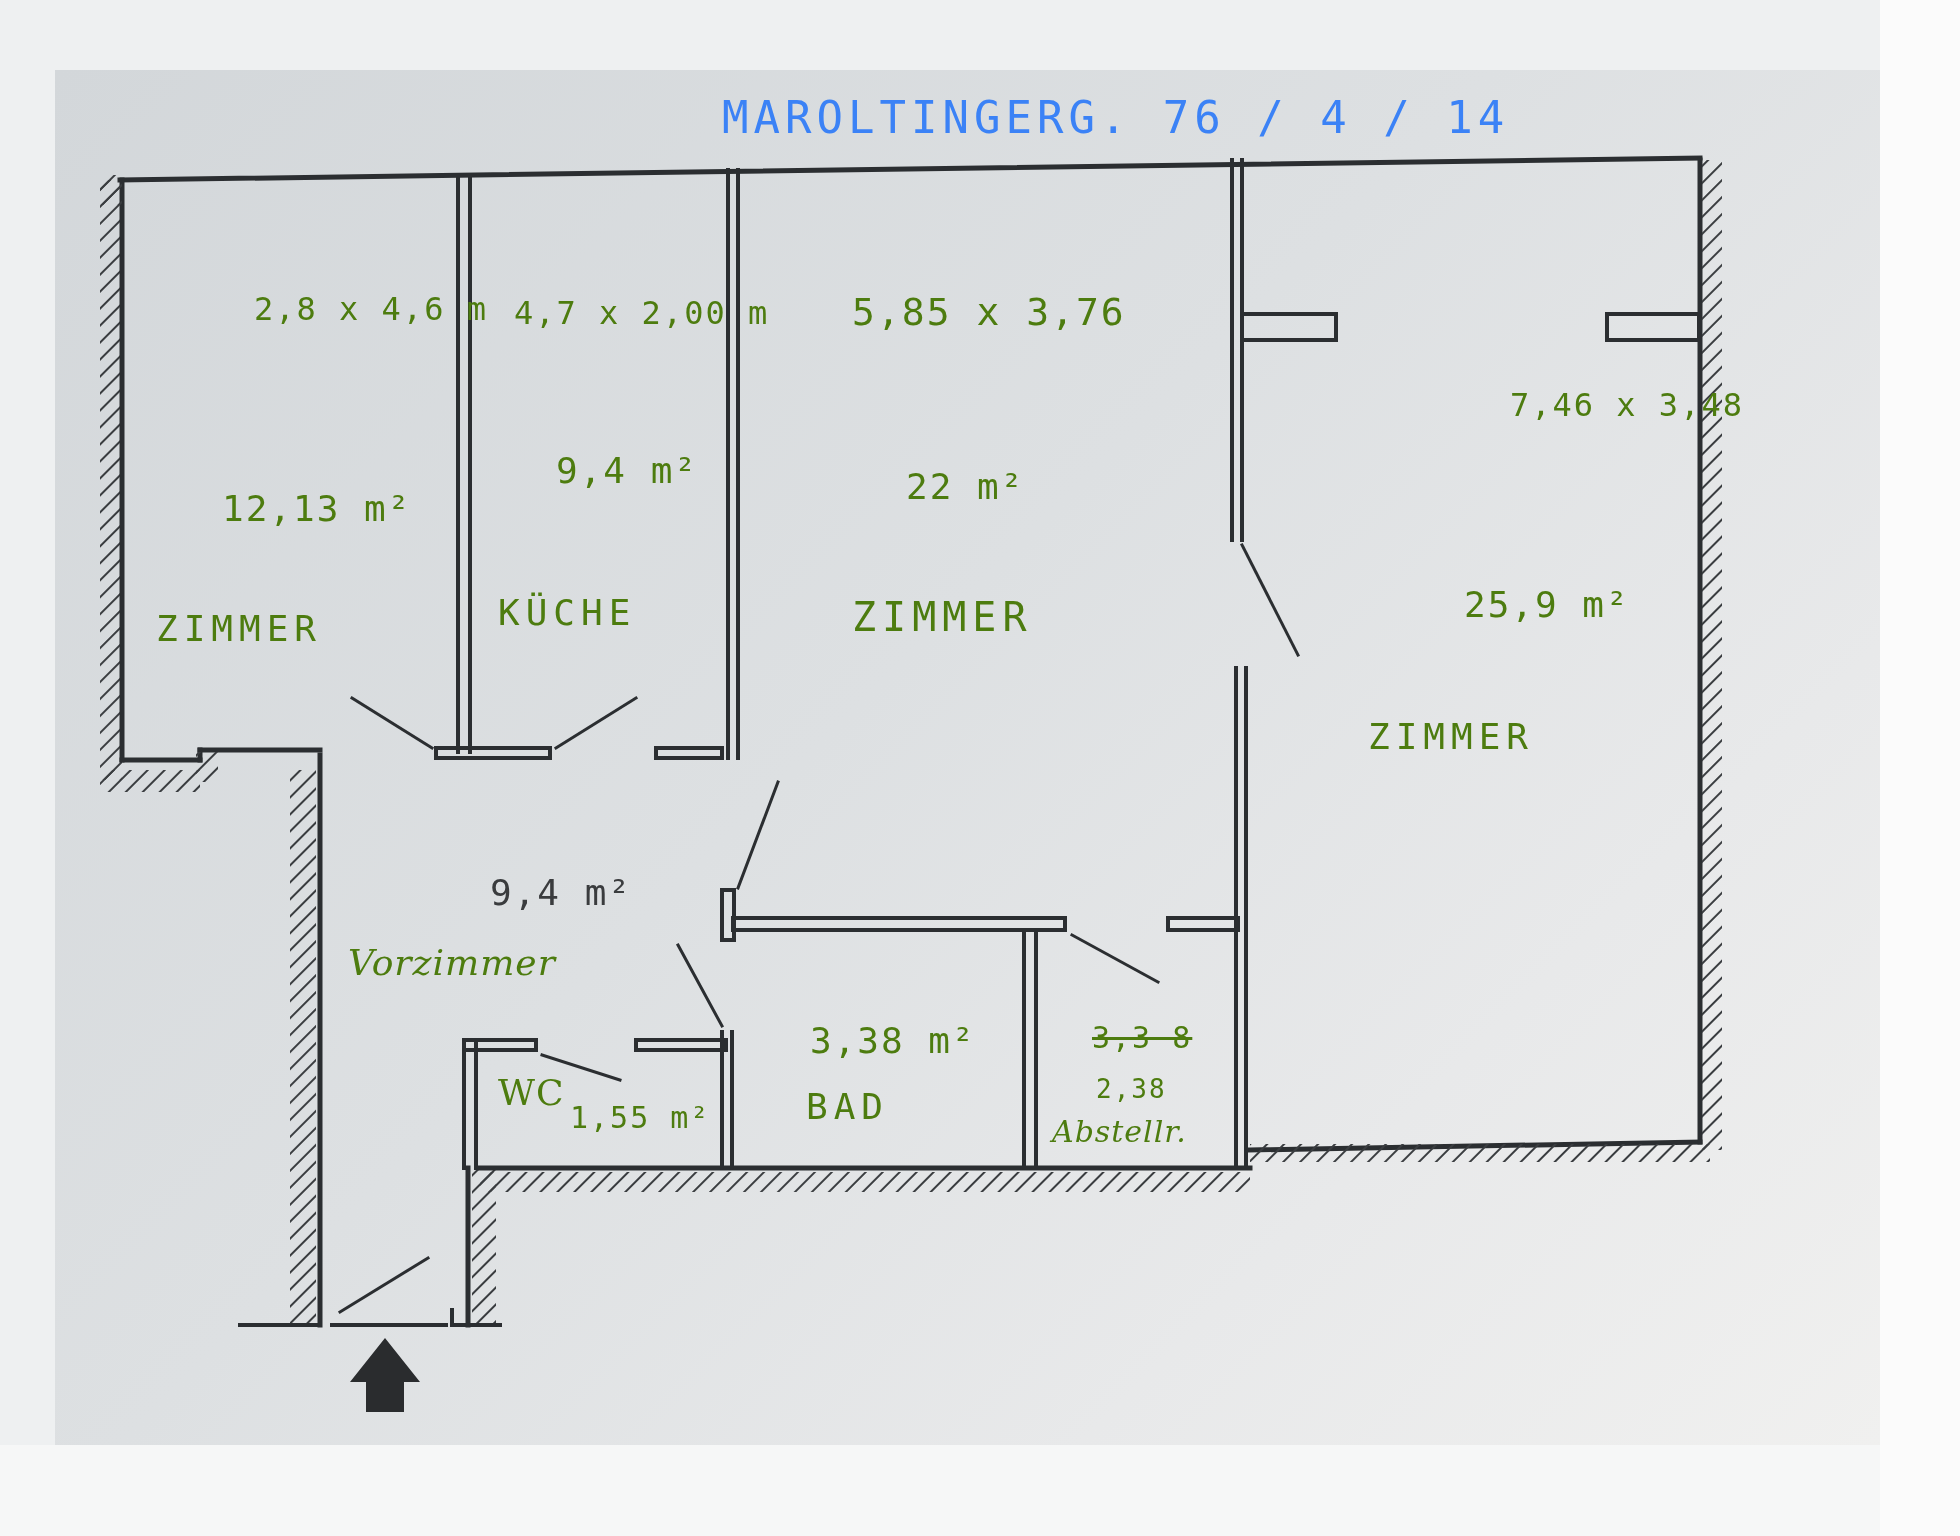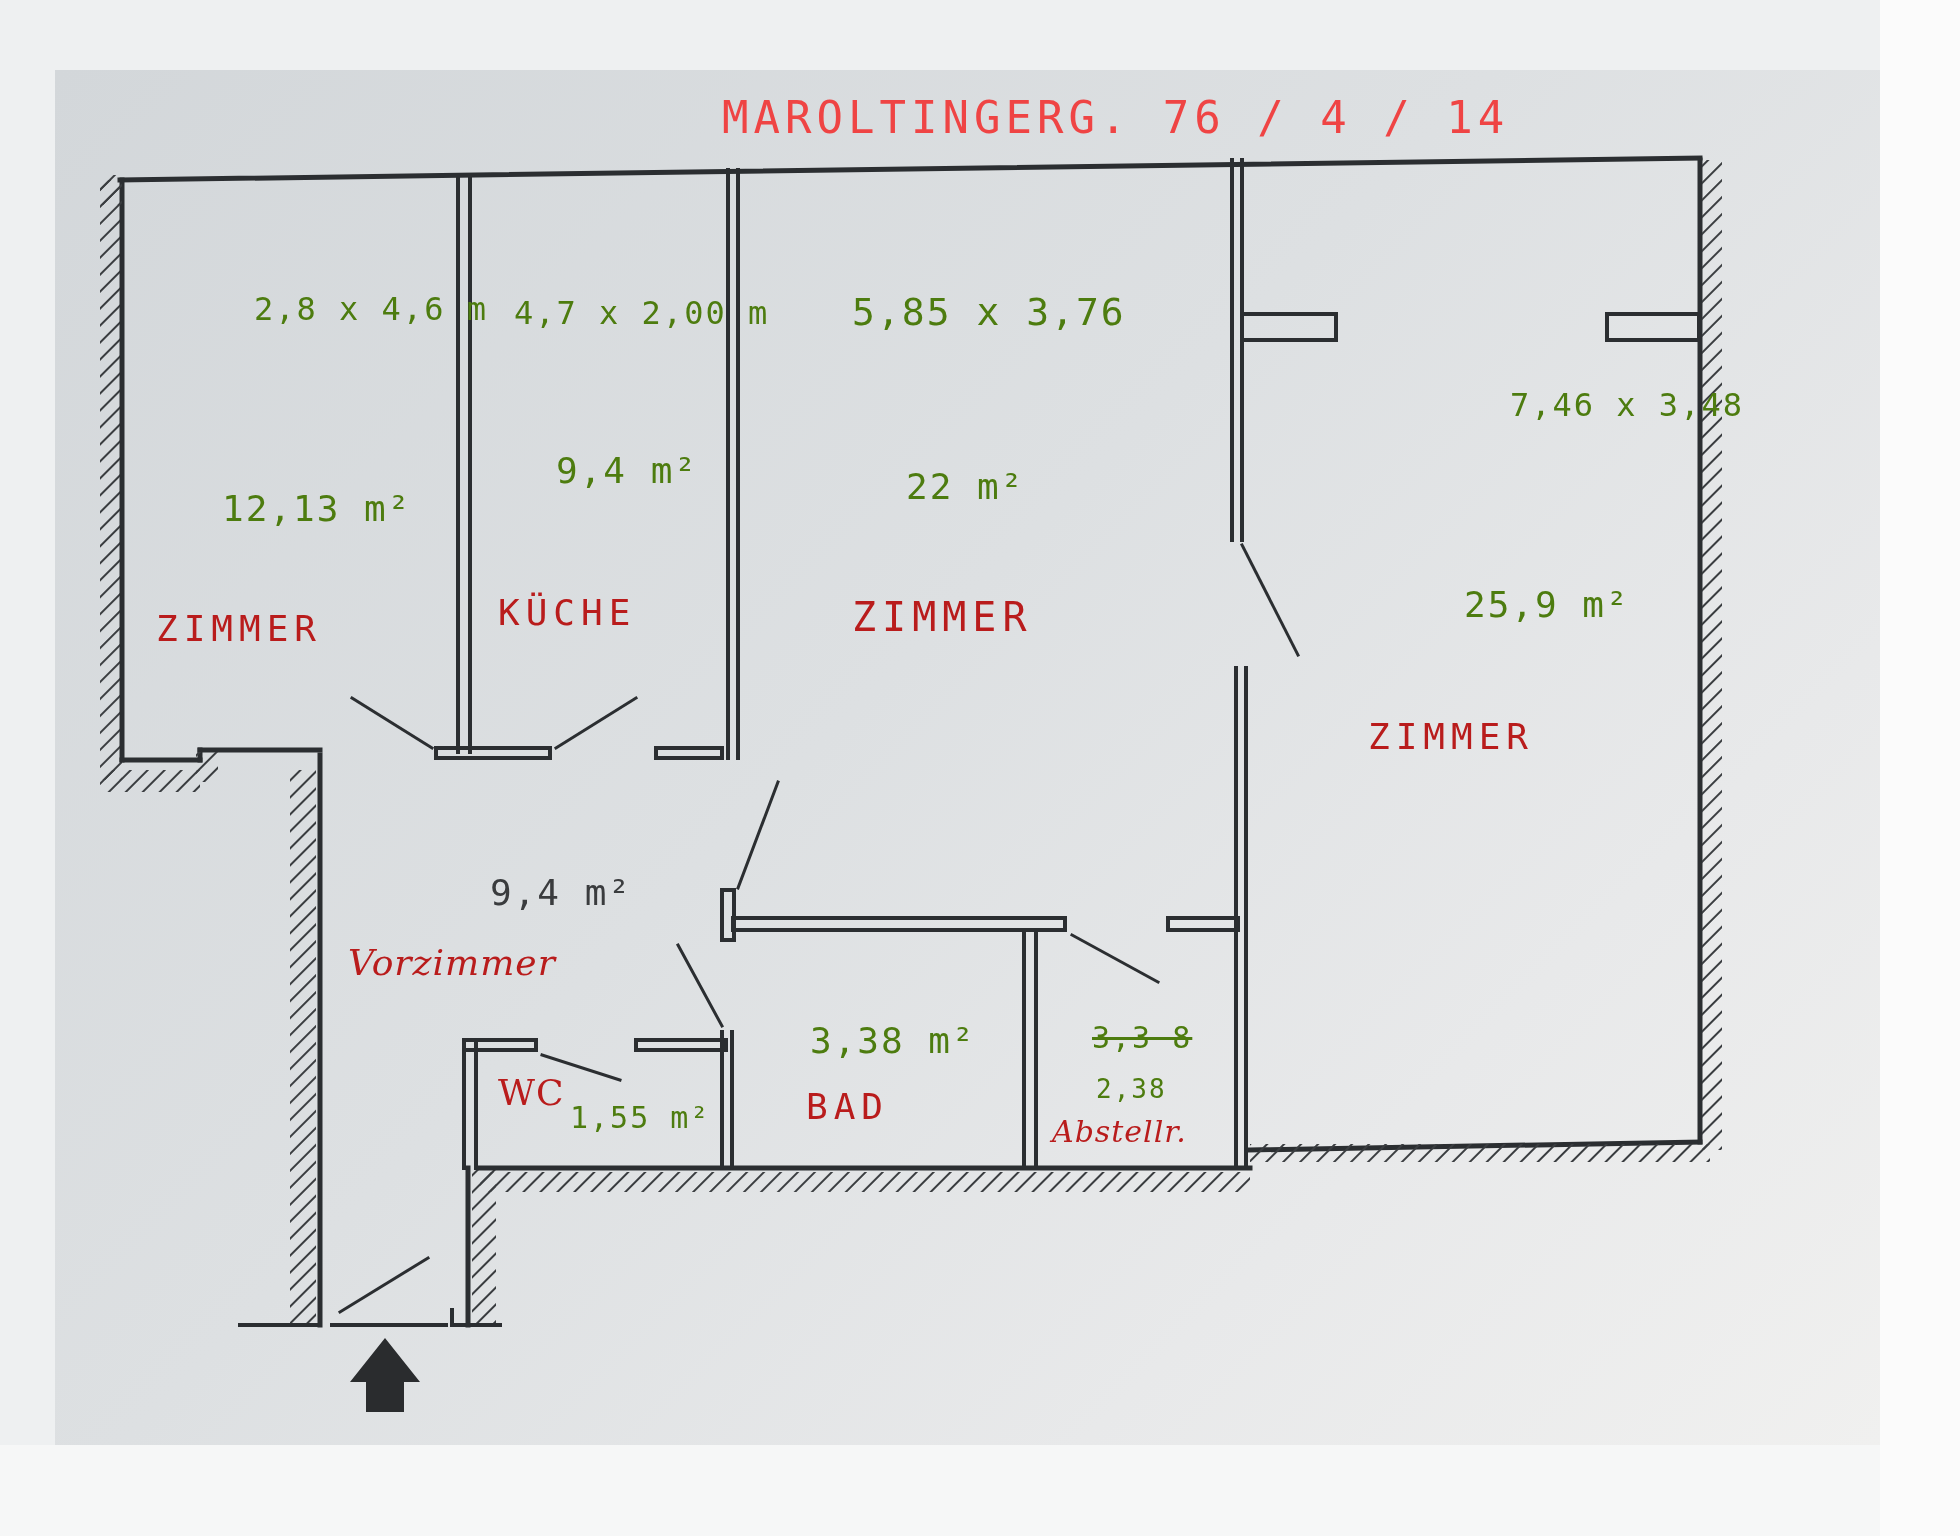--- a/index.html
+++ b/index.html
@@ -20,26 +20,26 @@
     position: absolute; left: 0; top: 1445px; width: 1960px; height: 91px; background: #f6f7f7;
   }
   .paper {
     position: absolute; left: 55px; top: 70px; width: 1825px; height: 1375px;
     background: linear-gradient(135deg, #d3d7da 0%, #dde0e2 45%, #e8e9ea 75%, #f0f0ef 100%);
   }
   svg.plan { position: absolute; left: 0; top: 0; }
   .hand {
     position: absolute;
     font-family: "DejaVu Sans Mono", monospace;
-    color: #b91c1c;
+    color: #4d7c0f;
     white-space: nowrap;
     letter-spacing: 2px;
   }
   .pencil { color: #4d7c0f; }
-  .title { font-size: 44px; letter-spacing: 5px; color: #ef4444; }
+  .title { font-size: 44px; letter-spacing: 5px; color: #3b82f6; }
   .label { font-size: 36px; letter-spacing: 6px; }
   .script { font-family: "DejaVu Serif", serif; font-style: italic; font-size: 36px; letter-spacing: 1px; text-align: right; }
   .dim { font-size: 32px; }
   .area { font-size: 36px; }
   .strike { text-decoration: line-through; }
 </style>
 </head>
 <body>
 
 <div class="outer"></div>

